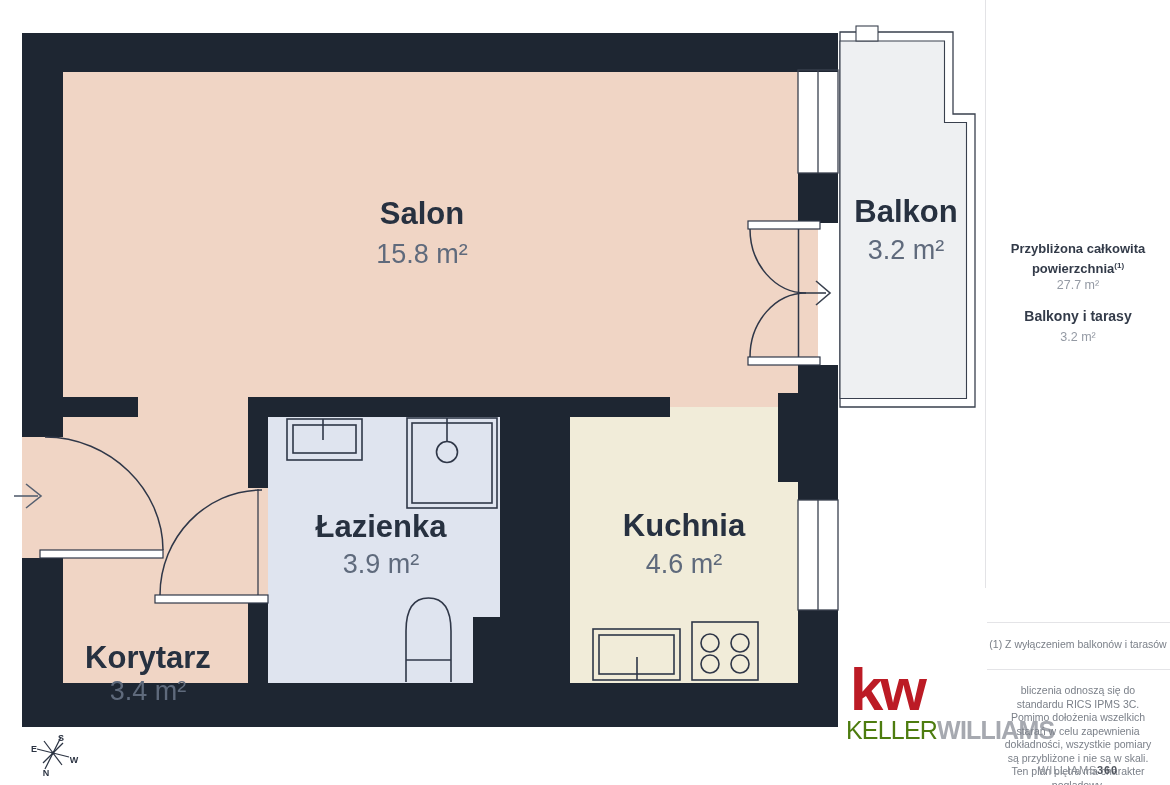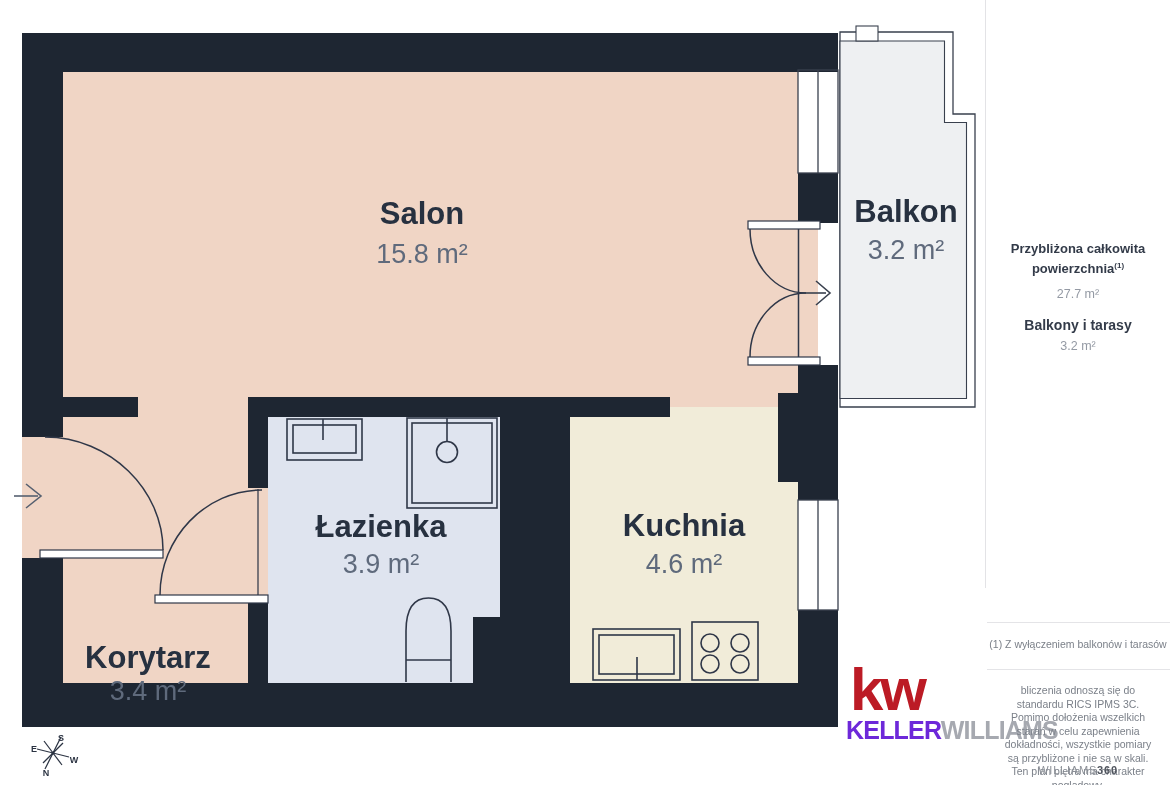--- a/index.html
+++ b/index.html
@@ -6,39 +6,39 @@
   .stage{position:relative;width:1170px;height:785px;background:#fff;overflow:hidden;
          font-family:"Liberation Sans",sans-serif;}
   .plan-svg{position:absolute;left:0;top:0;}
 
   
   .sidebar{position:absolute;left:985px;top:0;width:184px;height:588px;
            border-left:1px solid #e3e3e6;}
   .summary{position:absolute;top:240px;left:0;right:0;text-align:center;z-index:3;}
   .s-title{font-weight:bold;font-size:13px;line-height:17px;color:#333b49;width:156px;margin:0 auto;}
   .s-title sup{font-size:8px;}
-  .s-value{margin-top:10px;font-size:12.5px;color:#949aa4;}
+  .s-value{margin-top:1px;font-size:12.5px;color:#949aa4;}
   .s-balc{margin-top:16px;font-weight:bold;font-size:14px;color:#333b49;}
   .s-balcv{margin-top:6px;font-size:12.5px;color:#949aa4;}
   .divider{position:absolute;left:1px;right:0;height:1px;background:#e4e4e7;}
   .d1{top:622px;} .d2{top:669px;}
   .footnote{position:absolute;top:638px;left:0;right:0;text-align:center;
             font-size:10.5px;color:#7b8089;z-index:3;}
   .disclaimer{position:absolute;top:684px;left:15px;width:154px;text-align:center;
               font-size:10.5px;line-height:13.5px;color:#7b8089;z-index:3;}
   .giraffe{position:absolute;top:764px;left:0;right:0;text-align:center;
            font-size:11px;letter-spacing:.8px;z-index:3;}
   .g1{color:#8d9198;} .g2{font-weight:bold;color:#4f545d;margin-top:16px;}
 
   
   .kw-logo{position:absolute;left:846px;top:660px;z-index:2;width:220px;}
   .kw-mark{font-weight:800;font-size:60px;line-height:1;letter-spacing:-3px;color:#bc1b25;
            padding-left:4px;}
   .kw-word{margin-top:-4px;font-size:25px;letter-spacing:-.8px;white-space:nowrap;}
-  .kw-keller{font-weight:bold;color:#6d28d9;}
+  .kw-keller{font-weight:normal;color:#4d7c0f;}
   .kw-williams{font-weight:bold;color:#a6a9b0;}
 
   
   .wall{fill:#1e2632;}
   .thin{stroke:#39404e;stroke-width:1.3;fill:none;}
   .fix{stroke:#2f3748;stroke-width:1.6;fill:none;}
   .leaf{fill:#ffffff;stroke:#2f3748;stroke-width:1.2;}
   .arc{stroke:#2f3748;stroke-width:1.5;fill:none;}
   .rname{font-family:"Liberation Sans",sans-serif;font-weight:bold;font-size:31px;
          fill:#273140;text-anchor:middle;}

